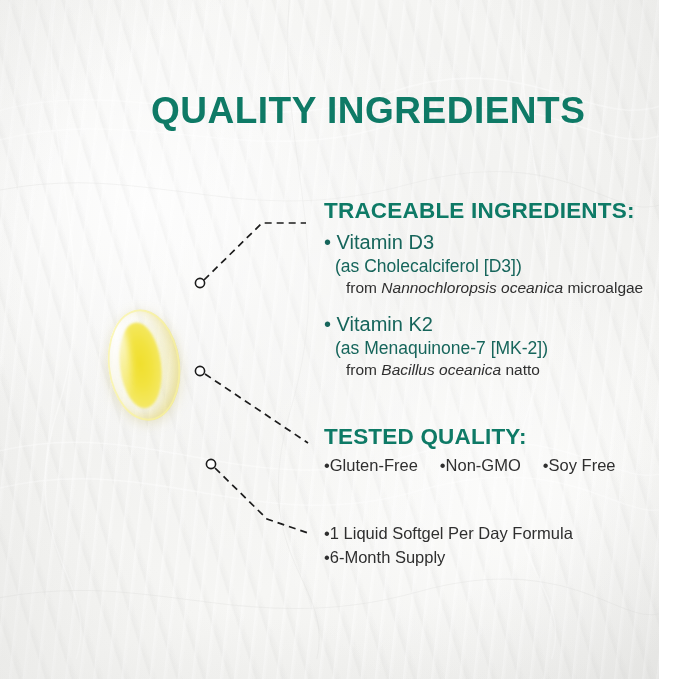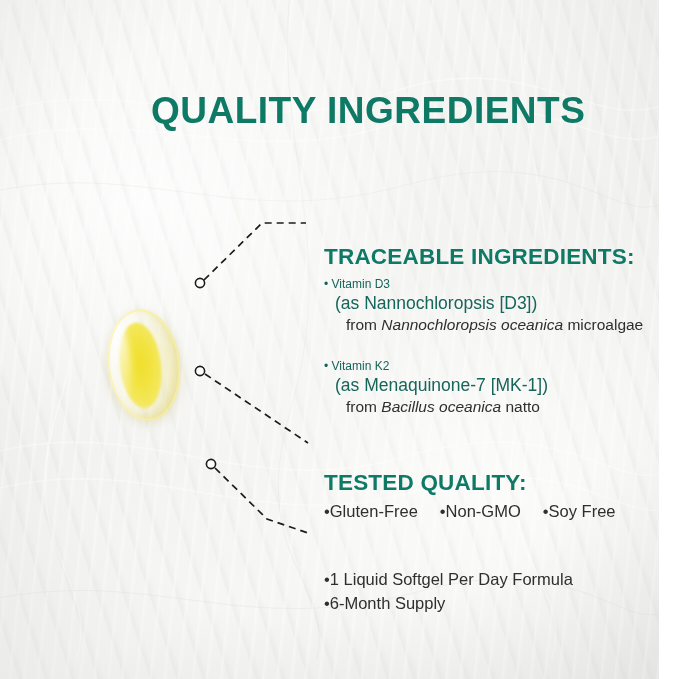--- a/index.html
+++ b/index.html
@@ -134,34 +134,33 @@
     left: 0; top: 0;
     width: 679px;
     height: 679px;
     pointer-events: none;
   }
 
   
   .block {
     position: absolute;
     left: 324px;
-    margin-top: 46px;
   }
   .block-head {
     font-size: 22.5px;
     font-weight: bold;
     color: #0e7a66;
     letter-spacing: .2px;
     white-space: nowrap;
   }
   .line {
     white-space: nowrap;
   }
   .teal-item {
-    font-size: 12px;
+    font-size: 20px;
     color: #16655b;
     margin-top: 7px;
   }
   .teal-sub {
     font-size: 17.5px;
     color: #16655b;
     margin-top: 2px;
     padding-left: 11px;
   }
   .gray-sub {
@@ -240,27 +239,27 @@
       <circle cx="200" cy="283" r="4.6"></circle>
       <circle cx="200" cy="371" r="4.6"></circle>
       <circle cx="211" cy="464" r="4.6"></circle>
     </g>
   </svg>
 
   <div class="block b-traceable">
     <div class="block-head line">TRACEABLE INGREDIENTS:</div>
 
     <div class="teal-item line">• Vitamin D3</div>
-    <div class="teal-sub line">(as Nannochloropsis [D3])</div>
+    <div class="teal-sub line">(as Cholecalciferol [D3])</div>
     <div class="gray-sub line"><span>from </span><i>Nannochloropsis oceanica</i><span> microalgae</span></div>
   </div>
 
   <div class="block b-k2">
     <div class="teal-item line" style="margin-top:0">• Vitamin K2</div>
-    <div class="teal-sub line">(as Menaquinone-7 [MK-1])</div>
+    <div class="teal-sub line">(as Menaquinone-7 [MK-2])</div>
     <div class="gray-sub line"><span>from </span><i>Bacillus oceanica</i><span> natto</span></div>
   </div>
 
   <div class="block b-tested">
     <div class="block-head line">TESTED QUALITY:</div>
     <div class="tested-row">
       <span>•Gluten-Free</span><span>•Non-GMO</span><span>•Soy Free</span>
     </div>
   </div>
 

